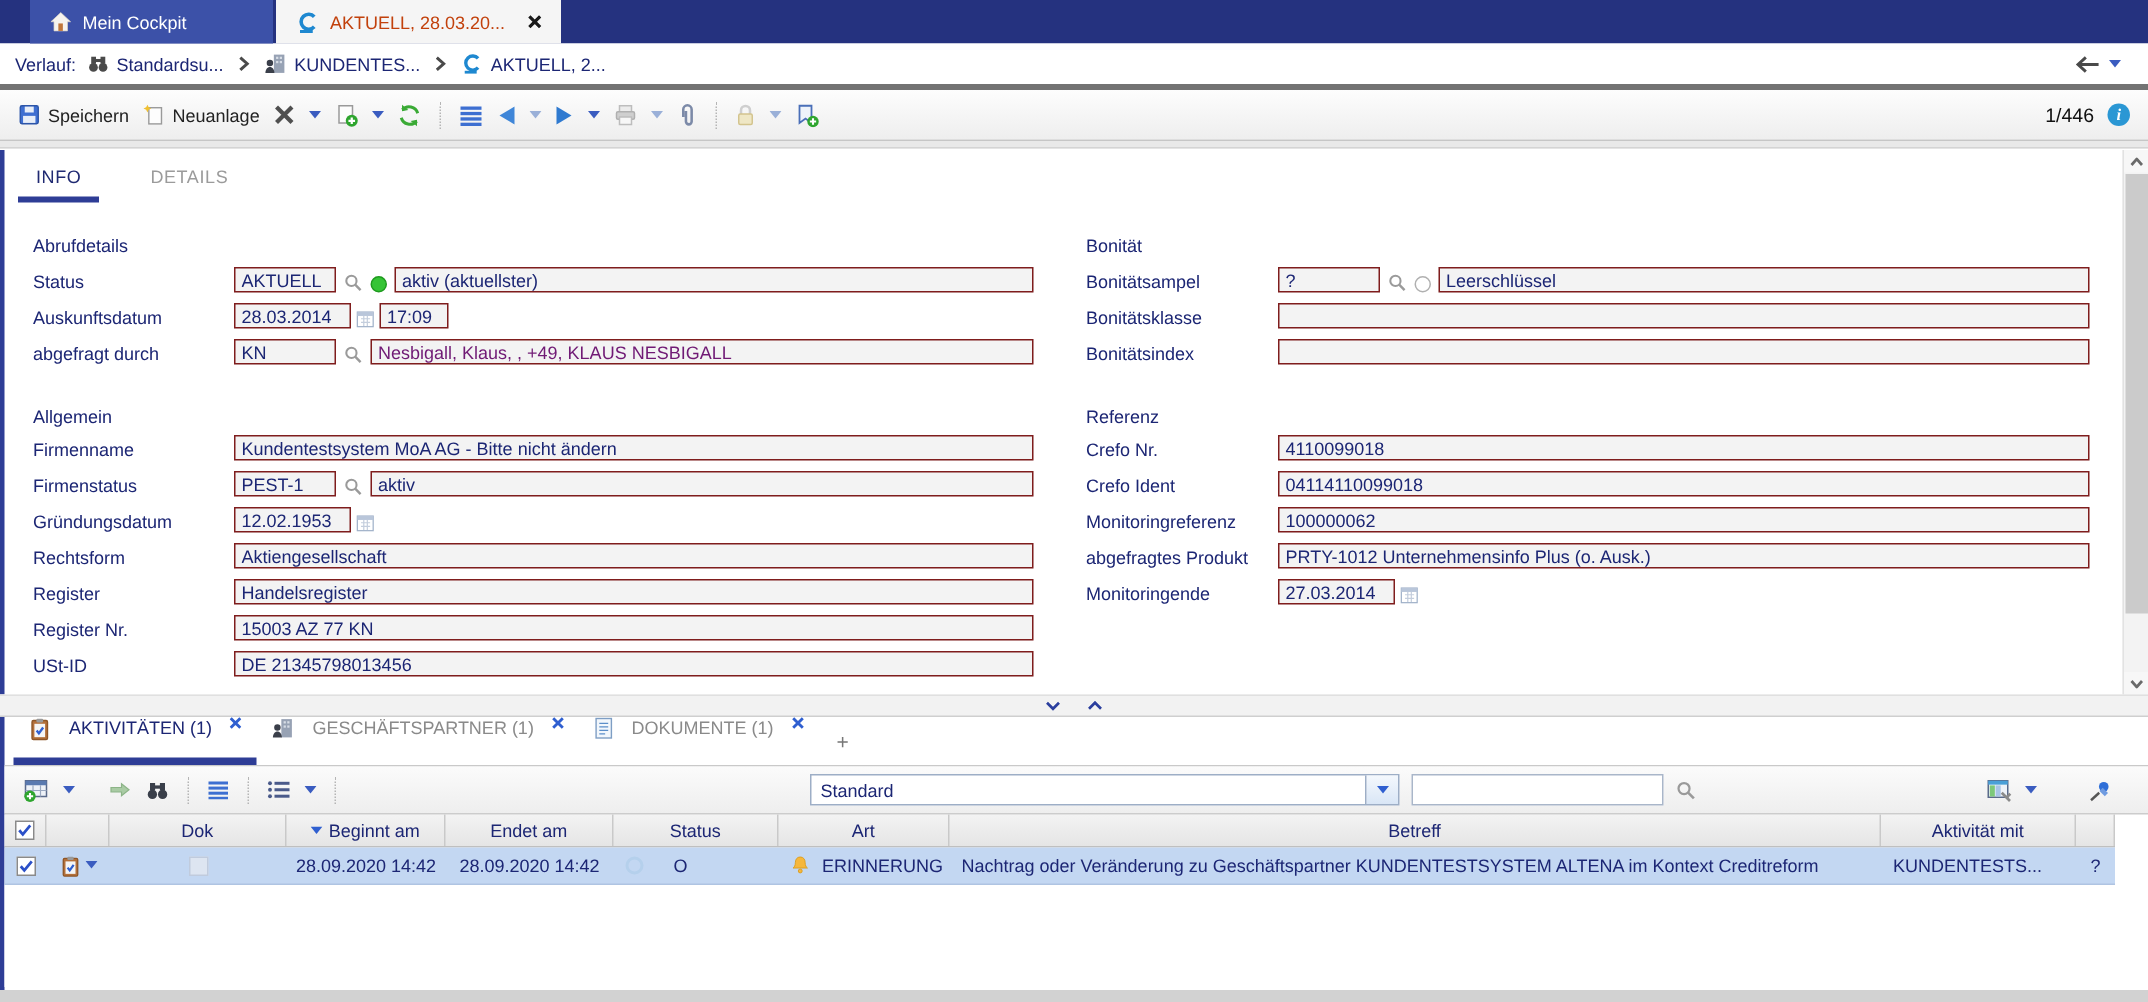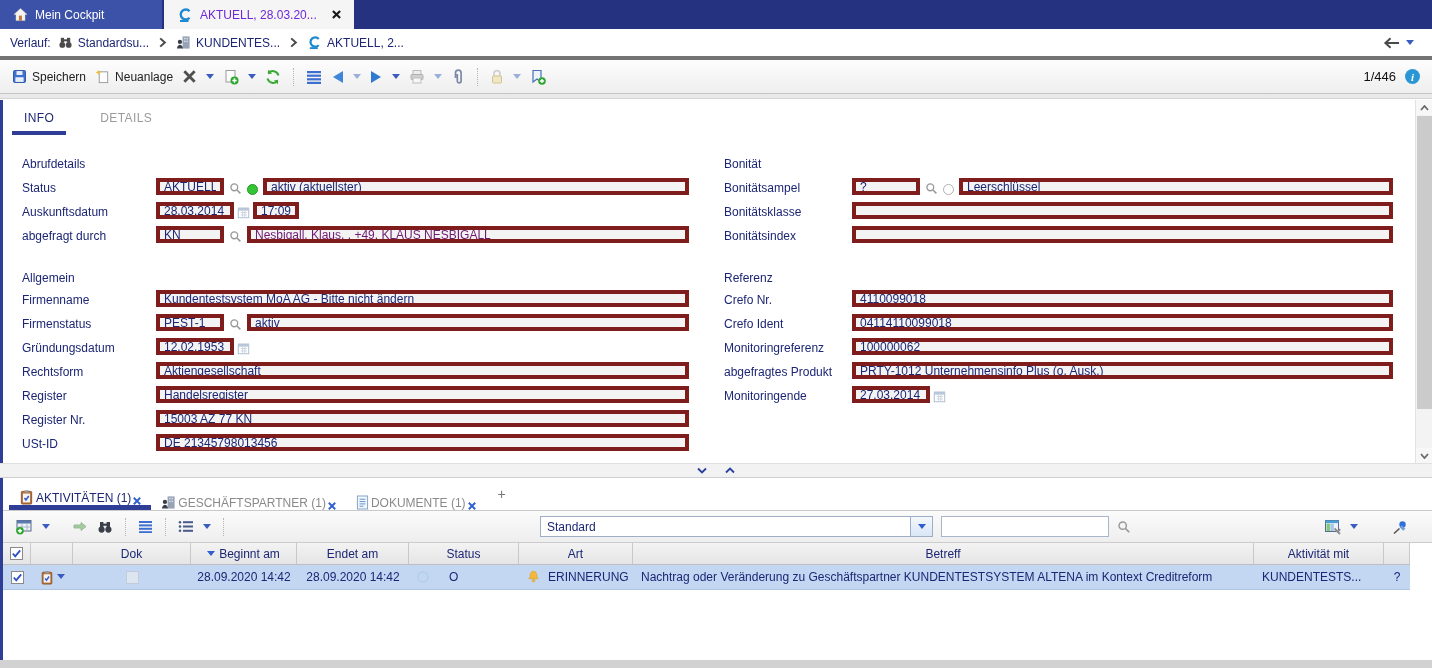--- a/index.html
+++ b/index.html
@@ -5,24 +5,24 @@
   * { box-sizing: border-box; }
   html,body { margin:0; padding:0; }
   body {
     width:1432px; height:668px; overflow:hidden;
     font-family:"Liberation Sans", sans-serif; font-size:12px;
     color:#1c2674; background:#fff;
   }
   .app { position:relative; width:1432px; height:668px; background:#fff; }
 
   
-  .tabbar { height:29px; background:#25327f; display:flex; align-items:stretch; }
+  .tabbar { height:29px; background:#25327f; display:flex; align-items:stretch;padding-left:20px; }
   .wtab { display:flex; align-items:center; gap:7px; padding:0 13px; color:#fff; cursor:default; }
   .wtab.cockpit { background:#3c51a8; width:162px; }
-  .wtab.active { background:#f5f5f5; color:#6d28d9; margin-left:2px; }
+  .wtab.active { background:#f5f5f5; color:#c2410c; margin-left:2px; }
   .wtab .closex { margin-left:8px; }
 
   
   .history { height:31px; border-bottom:4px solid #737373; background:#fff;
              display:flex; align-items:center; padding:0 10px; gap:7px; }
   .crumb { display:flex; align-items:flex-end; gap:5px; }
   .chev { margin:0 2px; }
   .hist-right { margin-left:auto; display:flex; align-items:center; gap:6px; padding-right:8px; }
 
   
@@ -43,21 +43,21 @@
   .dtab { padding:3px 12px 6px; color:#9b9b9b; letter-spacing:.4px; }
   .dtab.active { color:#202a72; border-bottom:4px solid #2e3d96; }
 
   .frow { position:absolute; height:19px; display:flex; align-items:flex-end; }
   .frow.lcol { left:19px;  width:667px; }
   .frow.rcol { left:721px; width:669px; }
   .flabel { flex:none; padding-right:4px; }
   .lcol .flabel { width:134px; }
   .rcol .flabel { width:128px;margin-top:27px; }
   .ftitle { color:#1c2674; }
-  .fin { height:17px; border:4px solid #7f1d1d; background:#f3f3f3;
+  .fin { height:17px; border:1px solid #7f1d1d; background:#f3f3f3;
          font:12px "Liberation Sans", sans-serif; color:#1c2674; padding:0 4px; }
   .fin.grow { flex:1; min-width:0; }
   .fin.link { color:#701a75; }
   .w68 { width:68px; } .w78 { width:78px; } .w46 { width:46px; }
   .gap5 { width:5px; flex:none; } .gap3 { width:3px; flex:none; }
   .dot { width:11px; height:11px; border-radius:50%; flex:none; }
   .dot.green { background:#35c435; border:1px solid #1e9a1e; }
   .dot.empty { background:#fff; border:1px solid #b0b0b0; }
 
   
@@ -70,21 +70,21 @@
 
   
   .splitter { position:absolute; top:463px; left:0; width:1432px; height:15px;
               background:#f2f2f2; border-top:1px solid #e0e0e0; border-bottom:1px solid #cfcfcf;
               display:flex; align-items:center; justify-content:center; gap:18px; }
 
   
   .bottom { position:absolute; top:478px; left:0; width:1432px; height:182px;
             background:#fff; border-left:3px solid #2e3d96; }
   .btabs { height:33px; display:flex; align-items:stretch; border-bottom:1px solid #c9c9c9; padding-left:6px; }
-  .btab { display:flex; align-items:flex-end; gap:2px; padding:0 10px; color:#8a8a8a; }
+  .btab { display:flex; align-items:flex-start; gap:12px; padding:0 10px; color:#8a8a8a; }
   .btab.active { color:#1c2674; border-bottom:5px solid #2e3d96; }
   .btab-add { display:flex; align-items:center; padding:0 12px; color:#777; font-size:14px; }
 
   .btoolbar { position:relative; height:32px; background:linear-gradient(#fbfbfb,#eeeeee);
               border-bottom:1px solid #cccccc; display:flex; align-items:center; padding:0 12px; gap:9px; }
   .combo { position:absolute; left:537px; top:5px; width:393px; height:21px; background:#fff;
            border:1px solid #9daec6; display:flex; align-items:center; }
   .combo-text { flex:1; padding:0 6px; color:#1c2674; }
   .combo-btn { width:22px; height:19px; background:linear-gradient(#f4f8fd,#d9e6f6);
                border-left:1px solid #9daec6; display:flex; align-items:center; justify-content:center; }

